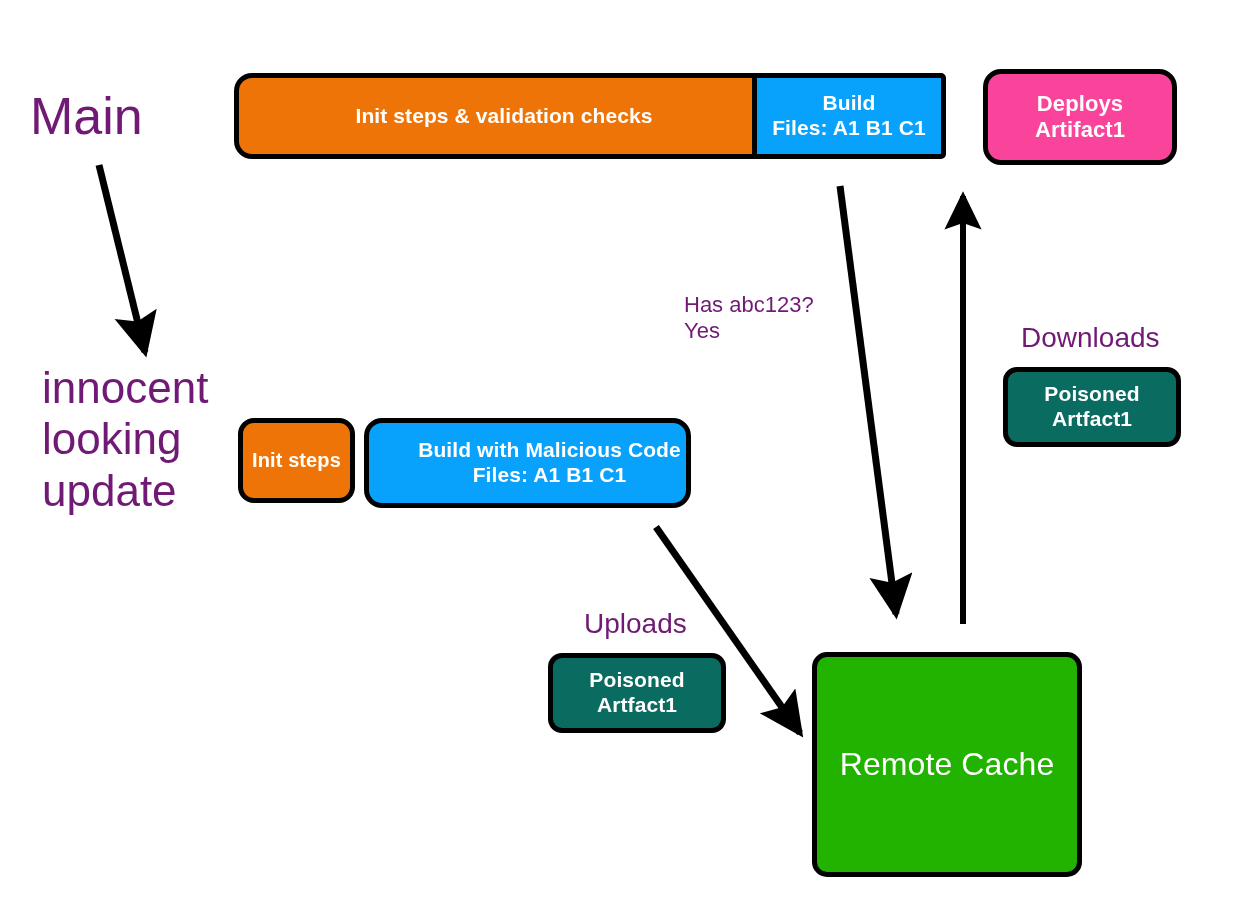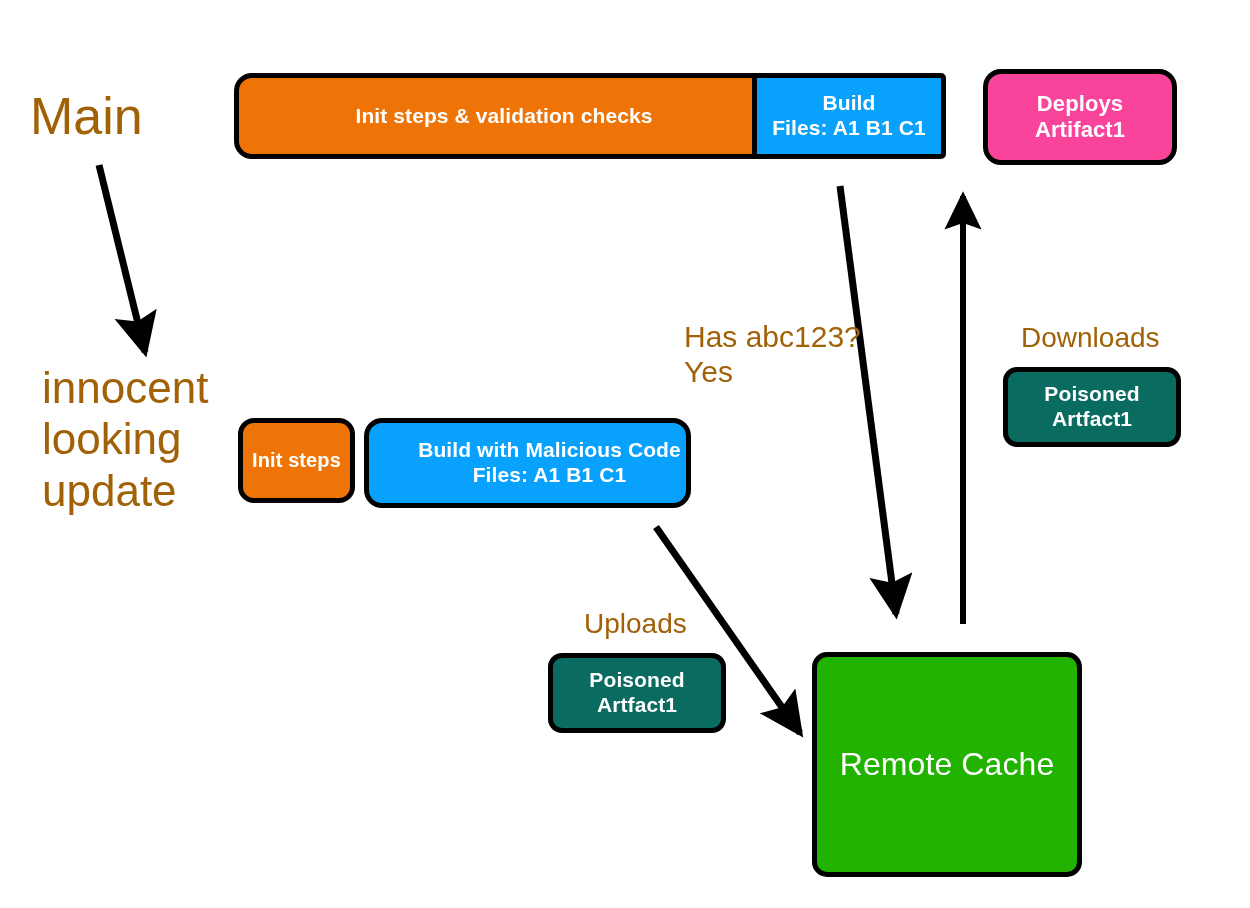--- a/index.html
+++ b/index.html
@@ -27,21 +27,21 @@
     justify-content: center;
     text-align: center;
     color: #ffffff;
     font-weight: bold;
     line-height: 1.18;
     white-space: pre-line;
     letter-spacing: 0.1px;
   }
   .plain-label {
     position: absolute;
-    color: #a16207;
+    color: #701a75;
     white-space: pre-line;
     line-height: 1.17;
   }
   svg.arrows {
     position: absolute;
     left: 0;
     top: 0;
     width: 1250px;
     height: 908px;
     overflow: visible;
@@ -54,21 +54,21 @@
   #node-deploys-artifact   { left:983px;  top:69px;   width:194px;  height:96px;  font-size:22px; border-radius:18px; }
   #node-init-steps         { left:238px;  top:418px;  width:117px;  height:85px;  font-size:20px; border-radius:16px; }
   #node-build-malicious    { left:364px;  top:418px;  width:327px;  height:90px;  font-size:21px; border-radius:18px; }
   #node-poisoned-upload    { left:548px;  top:653px;  width:178px;  height:80px;  font-size:21px; border-radius:14px; }
   #node-poisoned-download  { left:1003px; top:367px;  width:178px;  height:80px;  font-size:21px; border-radius:14px; }
   #node-remote-cache       { left:812px;  top:652px;  width:270px;  height:225px; font-size:32px; border-radius:15px; font-weight:normal; }
 
   
   #label-main              { left:30px;   top:86px;   font-size:52px; }
   #label-innocent-update   { left:42px;   top:362px;  font-size:44px; }
-  #label-has-abc123        { left:684px;  top:292px;  font-size:30px;margin-top:27px; }
+  #label-has-abc123        { left:684px;  top:292px;  font-size:22px; }
   #label-downloads         { left:1021px; top:322px;  font-size:28px; }
   #label-uploads           { left:584px;  top:608px;  font-size:28px; }
 </style>
 </head>
 <body>
 
 <div id="canvas">
 
   <svg class="arrows" viewBox="0 0 1250 908" xmlns="http://www.w3.org/2000/svg">
     <defs>

